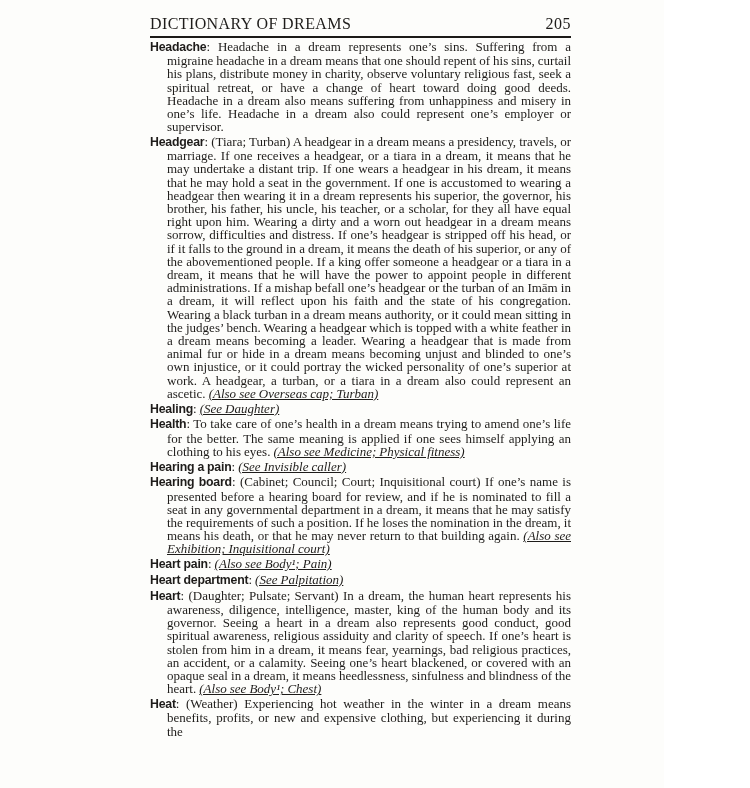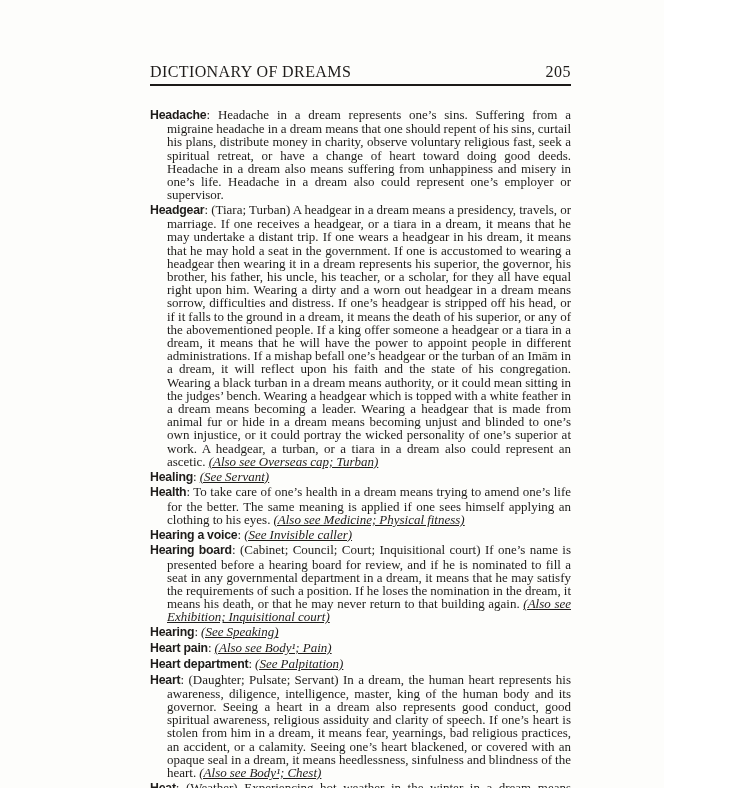--- a/index.html
+++ b/index.html
@@ -22,29 +22,28 @@
   .header {
     display: flex;
     justify-content: space-between;
     align-items: baseline;
     font-size: 16px;
     letter-spacing: 0.4px;
     line-height: 18px;
   }
   .page-num {
     letter-spacing: 0.5px;
-    margin-top: 48px;
   }
   .rule {
     border: 0;
     border-top: 2.2px solid #1c1a18;
     margin: 3px 0 0 0;
   }
   .content {
-    margin-top: 22px;
+    margin-top: 2px;
   }
   p.entry {
     font-size: 13px;
     line-height: 13.2px;
     text-align: justify;
     margin: 0 0 1.6px 0;
     padding-left: 17px;
     text-indent: -17px;
     word-spacing: -0.2px;
   }
@@ -64,23 +63,22 @@
 
 <div class="page">
   <div class="header">
     <span class="title">DICTIONARY OF DREAMS</span>
     <span class="page-num">205</span>
   </div>
   <hr class="rule">
   <div class="content">
       <p class="entry"><b class="term">Headache</b><span class="seg-normal">: Headache in a dream represents one’s sins. Suffering from a migraine headache in a dream means that one should repent of his sins, curtail his plans, distribute money in charity, observe voluntary religious fast, seek a spiritual retreat, or have a change of heart toward doing good deeds. Headache in a dream also means suffering from unhappiness and misery in one’s life. Headache in a dream also could represent one’s employer or supervisor.</span></p>
       <p class="entry"><b class="term">Headgear</b><span class="seg-normal">: (Tiara; Turban) A headgear in a dream means a presidency, travels, or marriage. If one receives a headgear, or a tiara in a dream, it means that he may undertake a distant trip. If one wears a headgear in his dream, it means that he may hold a seat in the government. If one is accustomed to wearing a headgear then wearing it in a dream represents his superior, the governor, his brother, his father, his uncle, his teacher, or a scholar, for they all have equal right upon him. Wearing a dirty and a worn out headgear in a dream means sorrow, difficulties and distress. If one’s headgear is stripped off his head, or if it falls to the ground in a dream, it means the death of his superior, or any of the abovementioned people. If a king offer someone a headgear or a tiara in a dream, it means that he will have the power to appoint people in different administrations. If a mishap befall one’s headgear or the turban of an Imām in a dream, it will reflect upon his faith and the state of his congregation. Wearing a black turban in a dream means authority, or it could mean sitting in the judges’ bench. Wearing a headgear which is topped with a white feather in a dream means becoming a leader. Wearing a headgear that is made from animal fur or hide in a dream means becoming unjust and blinded to one’s own injustice, or it could portray the wicked personality of one’s superior at work. A headgear, a turban, or a tiara in a dream also could represent an ascetic. </span><i class="seg-italic">(Also see Overseas cap; Turban)</i></p>
-      <p class="entry"><b class="term">Healing</b><span class="seg-normal">: </span><i class="seg-italic">(See Servant)</i></p>
+      <p class="entry"><b class="term">Healing</b><span class="seg-normal">: </span><i class="seg-italic">(See Daughter)</i></p>
       <p class="entry"><b class="term">Health</b><span class="seg-normal">: To take care of one’s health in a dream means trying to amend one’s life for the better. The same meaning is applied if one sees himself applying an clothing to his eyes. </span><i class="seg-italic">(Also see Medicine; Physical fitness)</i></p>
-      <p class="entry"><b class="term">Hearing a voice</b><span class="seg-normal">: </span><i class="seg-italic">(See Invisible caller)</i></p>
+      <p class="entry"><b class="term">Hearing a pain</b><span class="seg-normal">: </span><i class="seg-italic">(See Invisible caller)</i></p>
       <p class="entry"><b class="term">Hearing board</b><span class="seg-normal">: (Cabinet; Council; Court; Inquisitional court) If one’s name is presented before a hearing board for review, and if he is nominated to fill a seat in any governmental department in a dream, it means that he may satisfy the requirements of such a position. If he loses the nomination in the dream, it means his death, or that he may never return to that building again. </span><i class="seg-italic">(Also see Exhibition; Inquisitional court)</i></p>
-      <p class="entry"><b class="term">Hearing</b><span class="seg-normal">: </span><i class="seg-italic">(See Speaking)</i></p>
       <p class="entry"><b class="term">Heart pain</b><span class="seg-normal">: </span><i class="seg-italic">(Also see Body¹; Pain)</i></p>
       <p class="entry"><b class="term">Heart department</b><span class="seg-normal">: </span><i class="seg-italic">(See Palpitation)</i></p>
       <p class="entry"><b class="term">Heart</b><span class="seg-normal">: (Daughter; Pulsate; Servant) In a dream, the human heart represents his awareness, diligence, intelligence, master, king of the human body and its governor. Seeing a heart in a dream also represents good conduct, good spiritual awareness, religious assiduity and clarity of speech. If one’s heart is stolen from him in a dream, it means fear, yearnings, bad religious practices, an accident, or a calamity. Seeing one’s heart blackened, or covered with an opaque seal in a dream, it means heedlessness, sinfulness and blindness of the heart. </span><i class="seg-italic">(Also see Body¹; Chest)</i></p>
       <p class="entry"><b class="term">Heat</b><span class="seg-normal">: (Weather) Experiencing hot weather in the winter in a dream means benefits, profits, or new and expensive clothing, but experiencing it during the</span></p>
     </div>
 </div>
 
 </body></html>

